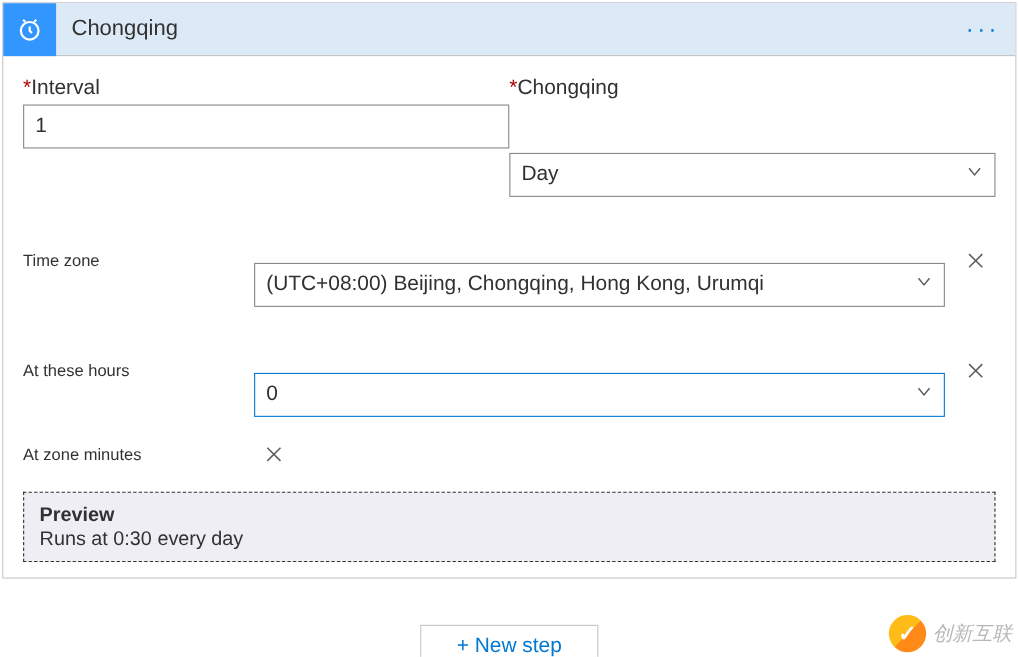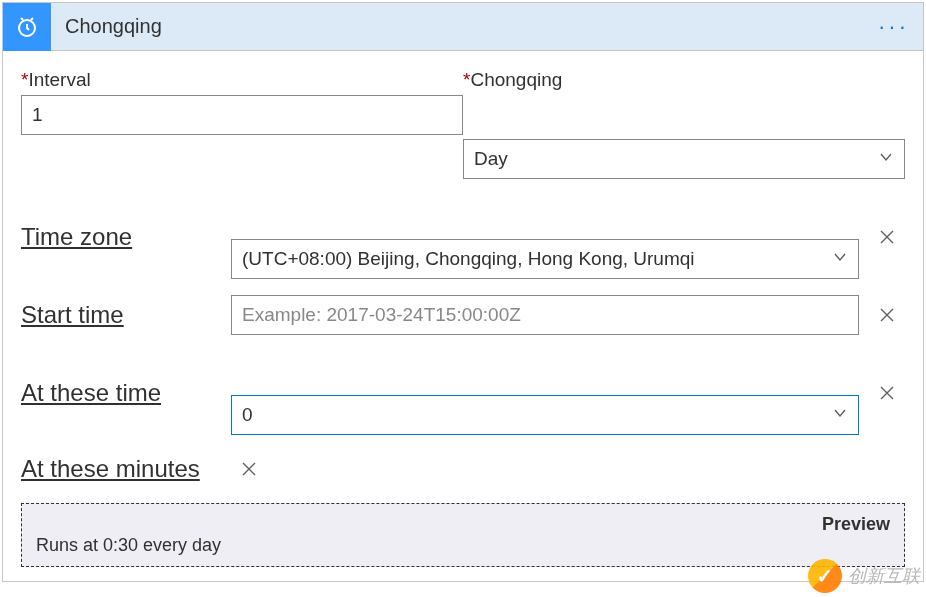--- a/index.html
+++ b/index.html
@@ -81,24 +81,23 @@
       color: #605e5c;
     }
     .form-row {
       display: flex;
       align-items: center;
       margin-bottom: 16px;
       gap: 10px;
     }
     .form-label {
       width: 200px;
-      font-size: 24px;
+      font-size: 15px;
       color: #323130;
       flex-shrink: 0;
-      text-decoration: underline;
     }
     .form-field-wrap {
       flex: 1;
     }
     .field-highlight {
       border: 1px solid #0078d4;
     }
     .remove-btn {
       width: 36px;
       height: 36px;
@@ -112,21 +111,20 @@
     }
     .preview-box {
       border: 1px dashed #323130;
       background: #eeeef4;
       padding: 10px 14px;
       margin-top: 6px;
     }
     .preview-title {
       font-weight: 600;
       font-size: 18px;
-      text-align: right;
     }
     .preview-text {
       font-size: 18px;
     }
     .footer-area {
       display: flex;
       justify-content: center;
       padding-top: 40px;
     }
     .new-step-btn {
@@ -224,55 +222,42 @@
           </span>
         </div>
       </div>
       <div class="remove-btn">
         <svg width="18" height="18" viewBox="0 0 18 18">
             <path d="M3 3l12 12M15 3L3 15" stroke="#605e5c" stroke-width="1.4"></path>
           </svg>
       </div>
     </div>
 
+
     <div class="form-row">
-      <div class="form-label">Start time</div>
-      <div class="form-field-wrap">
-        <div class="field">
-          <input type="text" placeholder="Example: 2017-03-24T15:00:00Z" style="">
-        </div>
-      </div>
-      <div class="remove-btn">
-        <svg width="18" height="18" viewBox="0 0 18 18">
-            <path d="M3 3l12 12M15 3L3 15" stroke="#605e5c" stroke-width="1.4"></path>
-          </svg>
-      </div>
-    </div>
-
-    <div class="form-row">
-      <div class="form-label">At these time</div>
+      <div class="form-label">At these hours</div>
       <div class="form-field-wrap">
         <div class="field select field-highlight">
           <span>0</span>
           <span class="chevron">
             <svg width="16" height="16" viewBox="0 0 16 16">
                 <path d="M3 5l5 6 5-6" fill="none" stroke="#605e5c" stroke-width="1.4"></path>
               </svg>
           </span>
         </div>
       </div>
       <div class="remove-btn">
         <svg width="18" height="18" viewBox="0 0 18 18">
             <path d="M3 3l12 12M15 3L3 15" stroke="#605e5c" stroke-width="1.4"></path>
           </svg>
       </div>
     </div>
 
     <div class="form-row">
-      <div class="form-label">At these minutes</div>
+      <div class="form-label">At zone minutes</div>
       <div class="remove-btn">
         <svg width="18" height="18" viewBox="0 0 18 18">
             <path d="M3 3l12 12M15 3L3 15" stroke="#605e5c" stroke-width="1.4"></path>
           </svg>
       </div>
     </div>
 
     <div class="preview-box">
       <div class="preview-title">Preview</div>
       <div class="preview-text">Runs at 0:30 every day</div>

